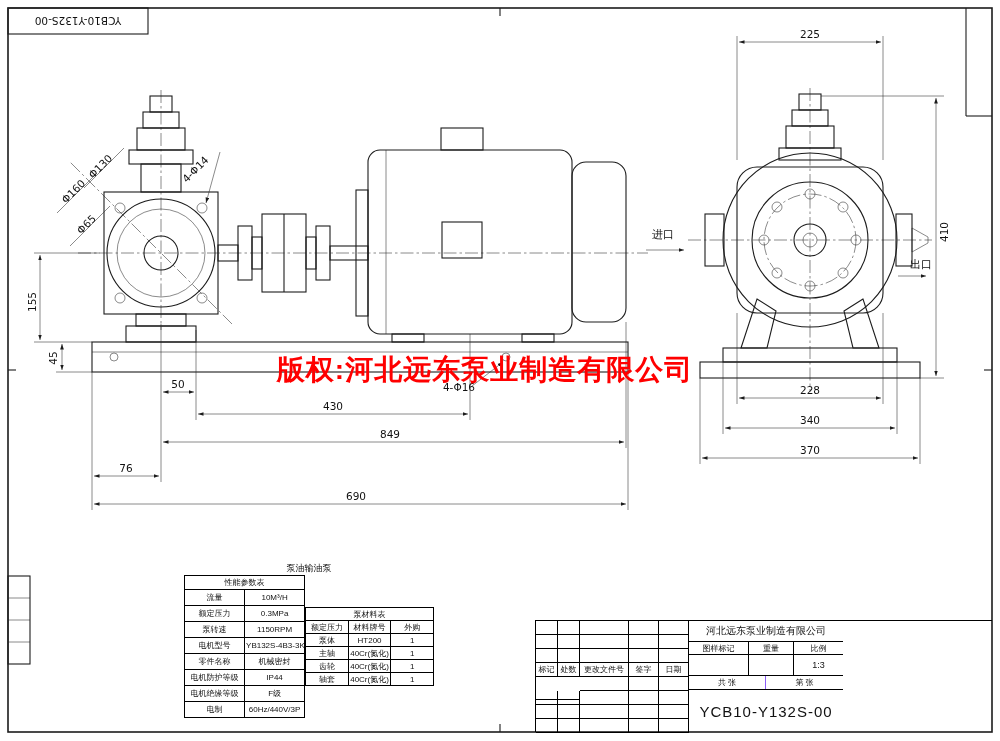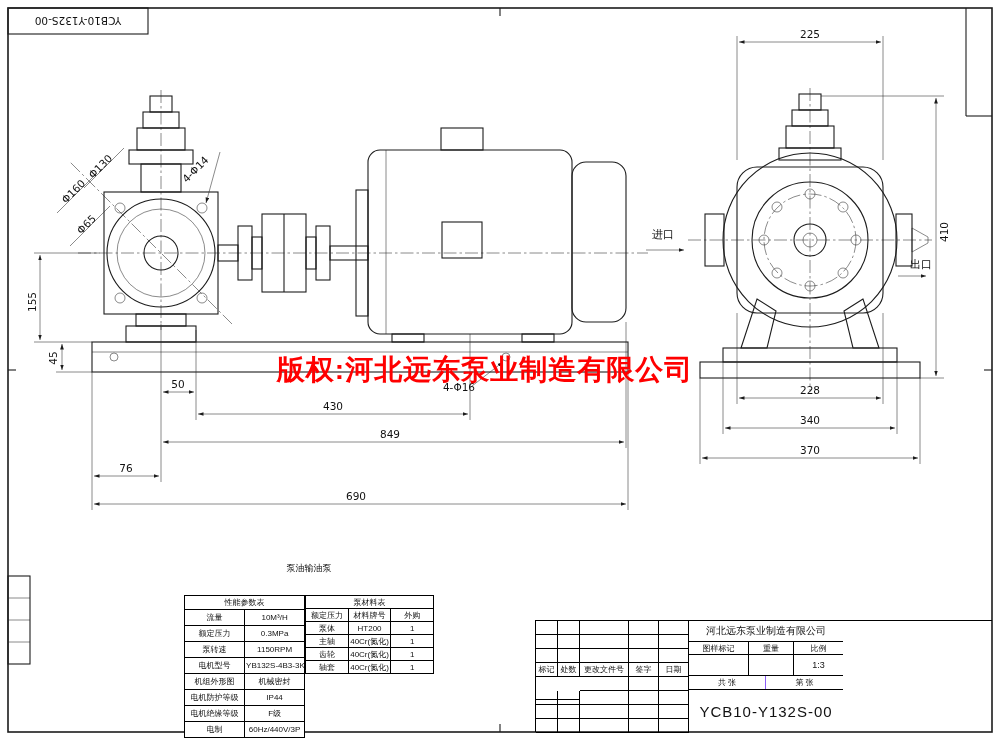--- a/index.html
+++ b/index.html
@@ -16,21 +16,21 @@
   .cn { font:11px "DejaVu Sans",sans-serif; fill:#111; }
   marker path { fill:#1c1c1c; stroke:none; }
 
   
   .watermark { position:absolute; left:235px; top:351px; width:500px; text-align:center;
     font-size:28px; font-weight:bold; color:#ff0000; letter-spacing:1px; white-space:nowrap; }
 
   
   .spec { position:absolute; left:184px; top:562px; width:250px; }
   .spec-caption { text-align:center; font-size:9px; color:#111; height:13px; }
-  .spec-body { display:flex; align-items:flex-start;margin-top:20px; }
+  .spec-body { display:flex; align-items:center; }
   .spec table { border-collapse:collapse; table-layout:fixed; background:#fff; }
   .spec td, .spec th { border:1px solid #000; font-size:8px; font-weight:normal; color:#111;
     text-align:center; padding:0 1px; overflow:hidden; white-space:nowrap; }
   table.perf { width:124px; }
   table.perf th { height:14px; }
   table.perf td { height:16px; }
   table.perf td:first-child { width:56px; }
   table.mat { width:132px; }
   table.mat th, table.mat td { height:13px; }
   table.mat .col-name { width:36px; }
@@ -286,21 +286,21 @@
             </tr>
       <tr>
               <td>泵转速</td>
               <td>1150RPM</td>
             </tr>
       <tr>
               <td>电机型号</td>
               <td>YB132S-4B3-3KW</td>
             </tr>
       <tr>
-              <td>机组外形图</td>
+              <td>零件名称</td>
               <td>机械密封</td>
             </tr>
       <tr>
               <td>电机防护等级</td>
               <td>IP44</td>
             </tr>
       <tr>
               <td>电机绝缘等级</td>
               <td>F级</td>
             </tr>

